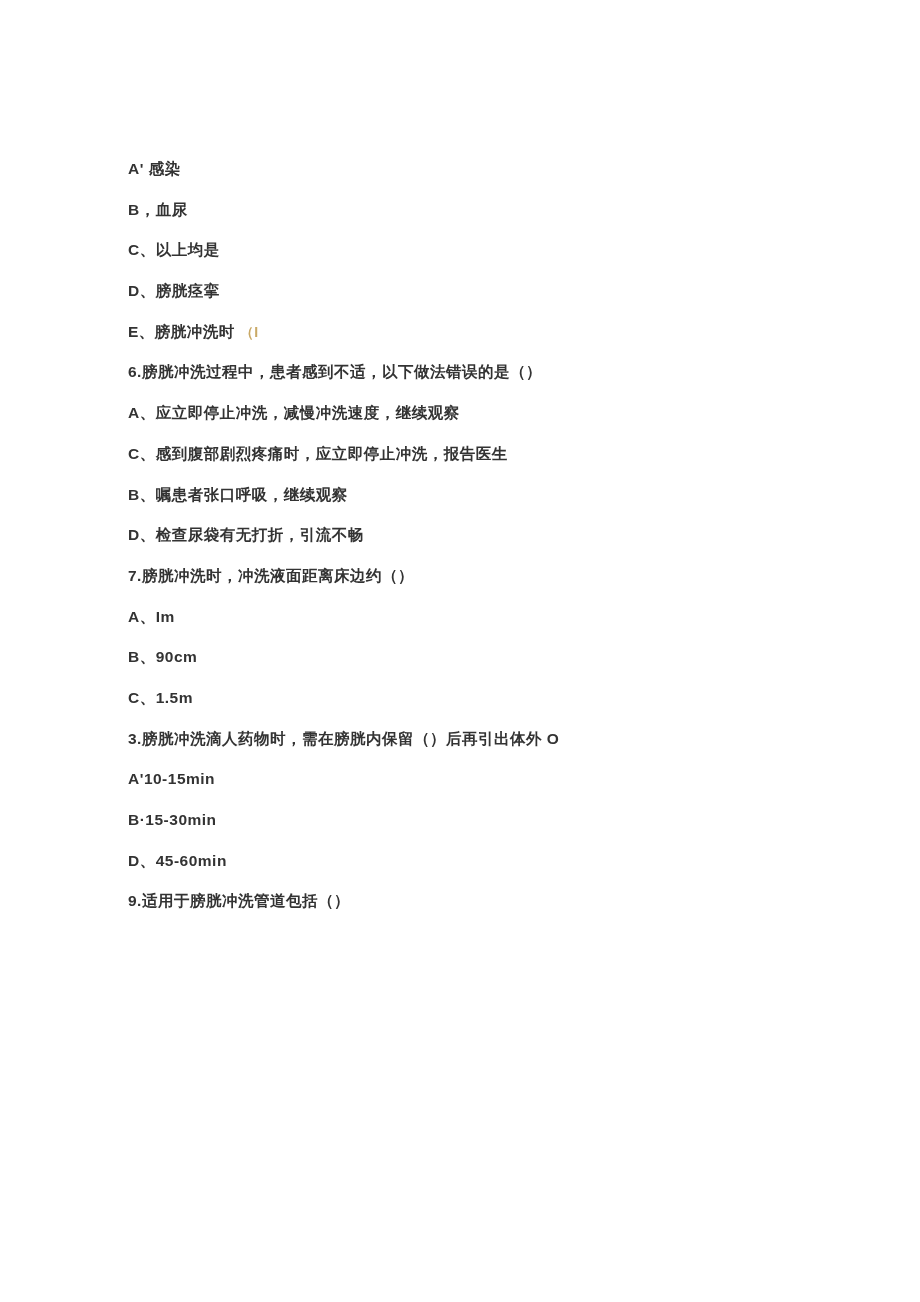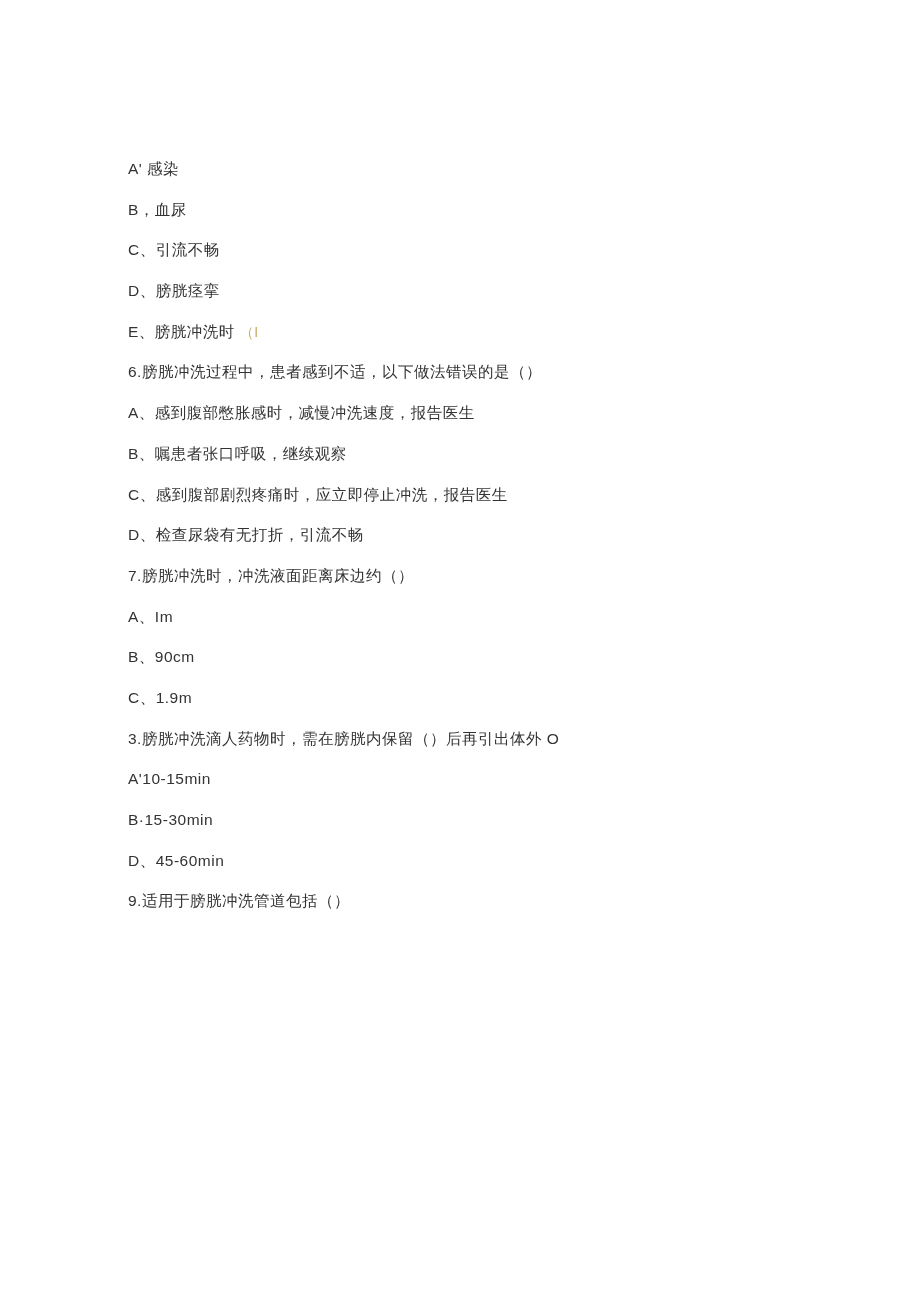--- a/index.html
+++ b/index.html
@@ -1,15 +1,15 @@
 <!DOCTYPE html>
 <html><head>
   <meta charset="utf-8">
   <style>
-    * { margin: 0; padding: 0; box-sizing: border-box; }
+    * { margin: 0; padding: 0; box-sizing: border-box; font-weight: bold; }
     body {
       width: 920px;
       height: 1302px;
       background: #ffffff;
       font-family: "Microsoft YaHei", "SimSun", Arial, sans-serif;
       position: relative;
     }
     .content {
       position: absolute;
       left: 128px;
@@ -45,37 +45,37 @@
       color: #9c7a3f;
       font-size: 14px;
     }
   </style>
 </head>
 <body>
 
 <div class="content">
   <div class="line"><span>A' 感染</span></div>
   <div class="line"><span>B，血尿</span></div>
-  <div class="line"><span>C、引流不畅</span></div>
+  <div class="line"><span>C、以上均是</span></div>
   <div class="line"><span>D、膀胱痉挛</span></div>
   <div class="line">
     <span>E、膀胱冲洗时</span>
     <span class="accent-bracket">（I</span>
   </div>
 
   <div class="line question-gap"><span>6.膀胱冲洗过程中，患者感到不适，以下做法错误的是（）</span></div>
-  <div class="line"><span>A、感到腹部憋胀感时，减慢冲洗速度，报告医生</span></div>
+  <div class="line"><span>A、应立即停止冲洗，减慢冲洗速度，继续观察</span></div>
+  <div class="line"><span>C、感到腹部剧烈疼痛时，应立即停止冲洗，报告医生</span></div>
   <div class="line"><span>B、嘱患者张口呼吸，继续观察</span></div>
-  <div class="line"><span>C、感到腹部剧烈疼痛时，应立即停止冲洗，报告医生</span></div>
   <div class="line"><span>D、检查尿袋有无打折，引流不畅</span></div>
 
   <div class="line question-gap"><span>7.膀胱冲洗时，冲洗液面距离床边约（）</span></div>
   <div class="line"><span>A、Im</span></div>
   <div class="line"><span class="latin">B、90cm</span></div>
-  <div class="line"><span class="latin">C、1.9m</span></div>
+  <div class="line"><span class="latin">C、1.5m</span></div>
 
   <div class="line question-gap"><span>3.膀胱冲洗滴人药物时，需在膀胱内保留（）后再引出体外 O</span></div>
   <div class="line"><span class="latin">A'10-15min</span></div>
   <div class="line"><span class="latin">B·15-30min</span></div>
   <div class="line"><span class="latin">D、45-60min</span></div>
 
   <div class="line question-gap"><span>9.适用于膀胱冲洗管道包括（）</span></div>
 </div>
 
 </body></html>

